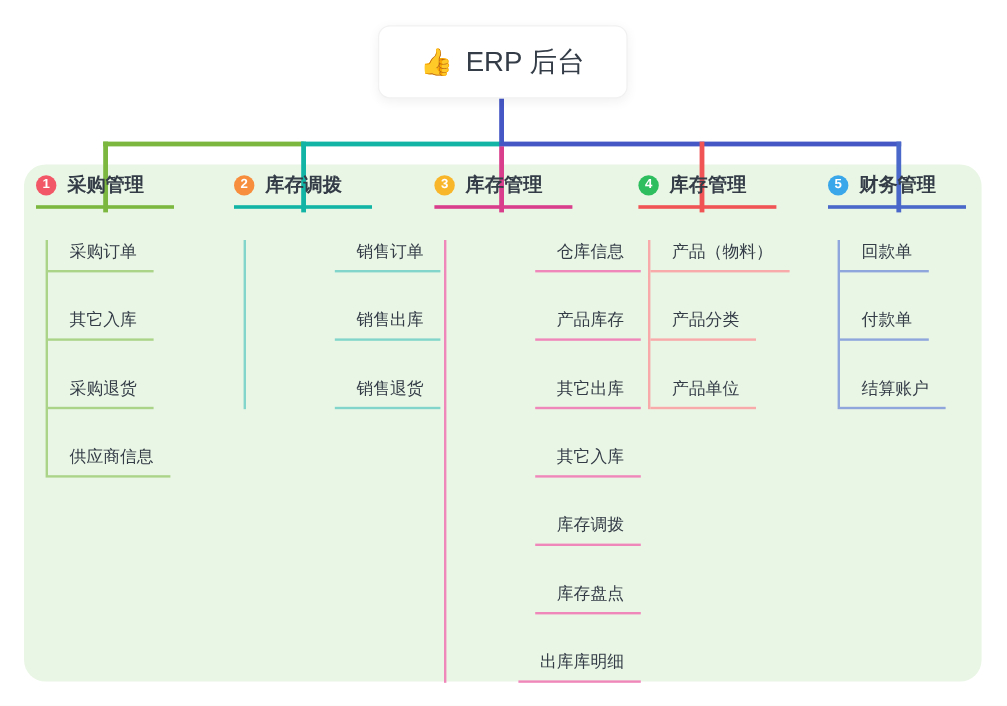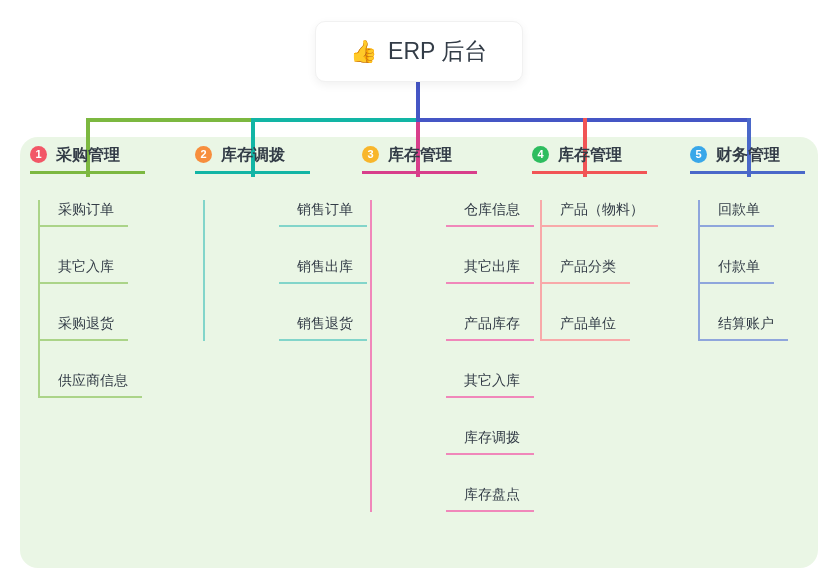--- a/index.html
+++ b/index.html
@@ -114,25 +114,26 @@
     </div>
   </div>
 
   <div class="branch b3">
     <div class="hdr">
       <span class="badge">3</span>
       <span>库存管理</span>
     </div>
     <div class="kids">
       <div class="kid"><span class="kid-label">仓库信息</span></div>
+      <div class="kid"><span class="kid-label">产品库存</span></div>
       <div class="kid"><span class="kid-label">其它出库</span></div>
-      <div class="kid"><span class="kid-label">产品库存</span></div>
       <div class="kid"><span class="kid-label">其它入库</span></div>
       <div class="kid"><span class="kid-label">库存调拨</span></div>
       <div class="kid"><span class="kid-label">库存盘点</span></div>
+      <div class="kid"><span class="kid-label">出库库明细</span></div>
     </div>
   </div>
 
   <div class="branch b4">
     <div class="hdr">
       <span class="badge">4</span>
       <span>库存管理</span>
     </div>
     <div class="kids">
       <div class="kid"><span class="kid-label">产品（物料）</span></div>

